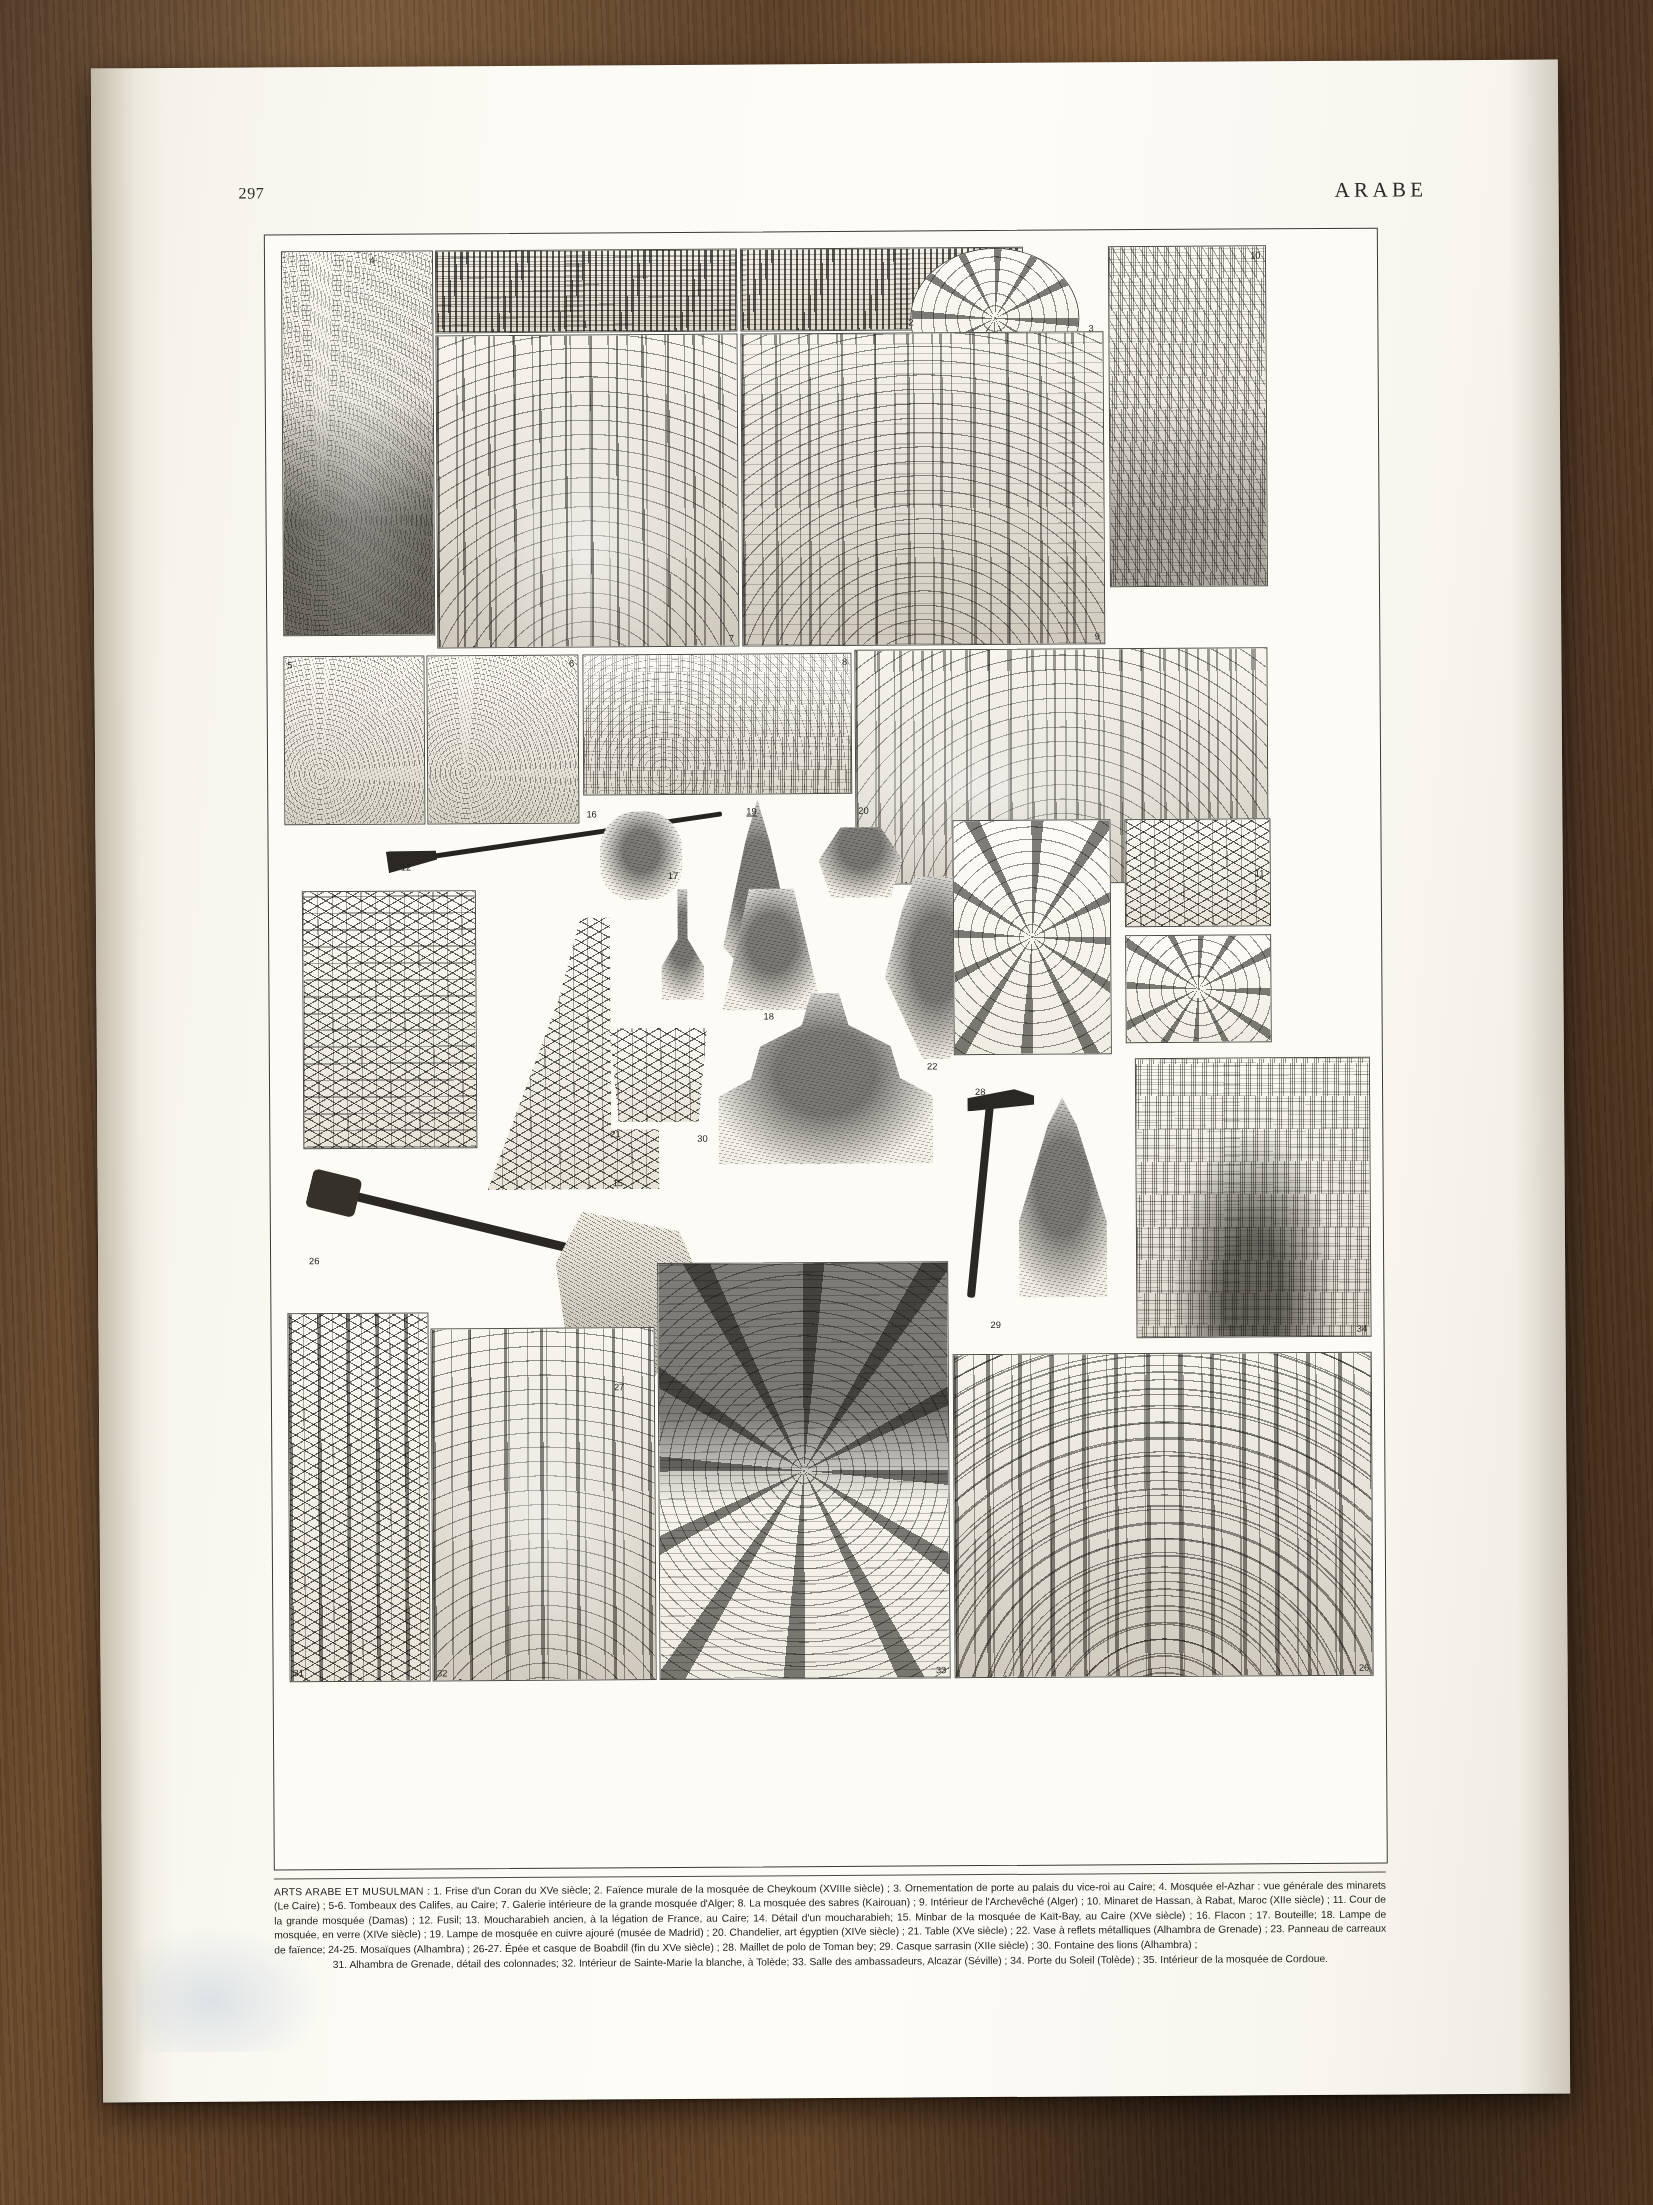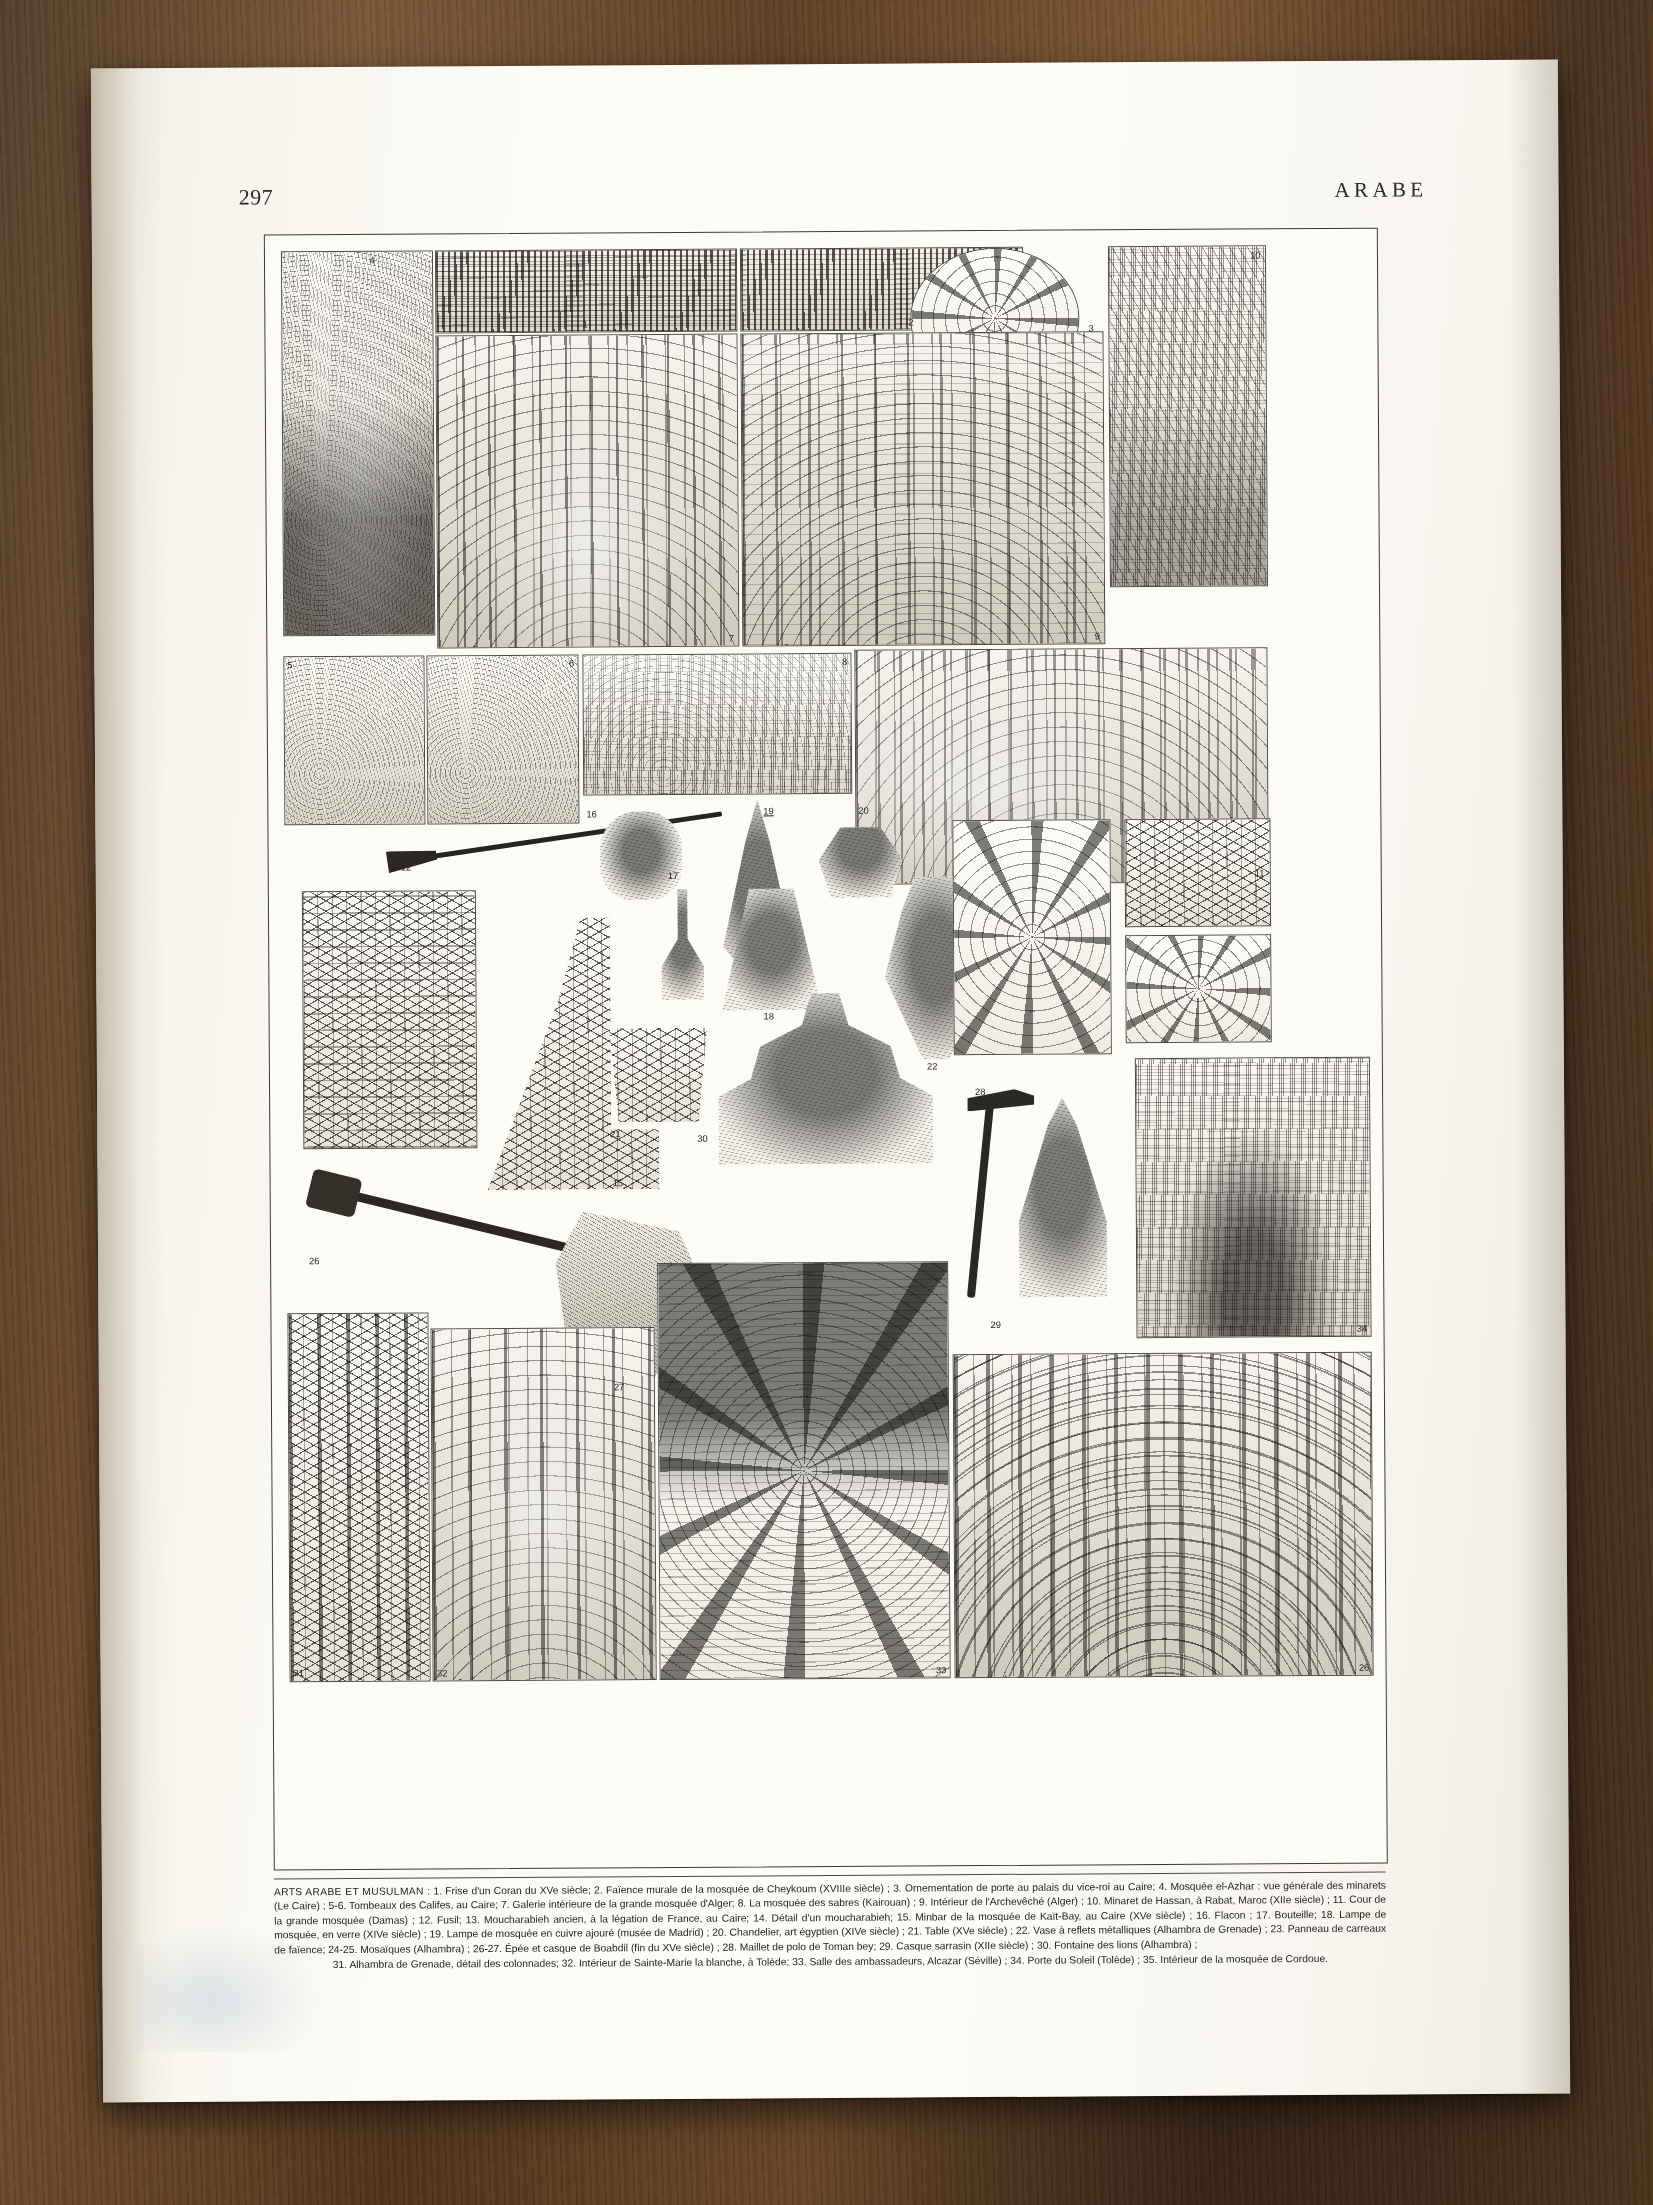--- a/index.html
+++ b/index.html
@@ -80,21 +80,21 @@
   
   #header {
     position: absolute;
     left: 0; right: 0;
     top: 117px;
     height: 33px;
   }
   #folio {
     position: absolute;
     left: 147px; top: 0;
-    font-size: 22px;
+    font-size: 16px;
     letter-spacing: 0.6px;
     color: #2a2a28;
   }
   #running-head {
     position: absolute;
     right: 131px; top: 0;
     font-size: 21px;
     letter-spacing: 4.4px;
     color: #2a2a28;
   }
@@ -305,21 +305,21 @@
     <div class="num" style="left:132px; top:628px;">12</div>
 
     <div class="vign" style="left:331px; top:578px; width:83px; height:89px;">
       <div class="eng obj" style="border-radius:45% 45% 40% 40%;"></div>
     </div>
     <div class="num" style="left:318px; top:576px;">16</div>
 
     <div class="vign" style="left:439px; top:567px; width:100px; height:189px;">
       <div class="eng obj" style="clip-path: polygon(50% 0, 62% 22%, 85% 78%, 50% 100%, 15% 78%, 38% 22%);"></div>
     </div>
-    <div class="num" style="left:495px; top:574px;text-decoration:underline;">19</div>
+    <div class="num" style="left:478px; top:574px;text-decoration:underline;">19</div>
 
     <div class="vign" style="left:542px; top:572px; width:100px; height:94px;">
       <div class="eng obj" style="clip-path: polygon(20% 100%, 80% 100%, 92% 60%, 70% 25%, 30% 25%, 8% 60%);"></div>
     </div>
     <div class="num" style="left:590px; top:574px;">20</div>
 
     <div class="vign" style="left:383px; top:656px; width:61px; height:111px;">
       <div class="eng obj" style="clip-path: polygon(42% 0, 58% 0, 58% 45%, 85% 70%, 85% 100%, 15% 100%, 15% 70%, 42% 45%);"></div>
     </div>
     <div class="num" style="left:399px; top:638px;">17</div>

